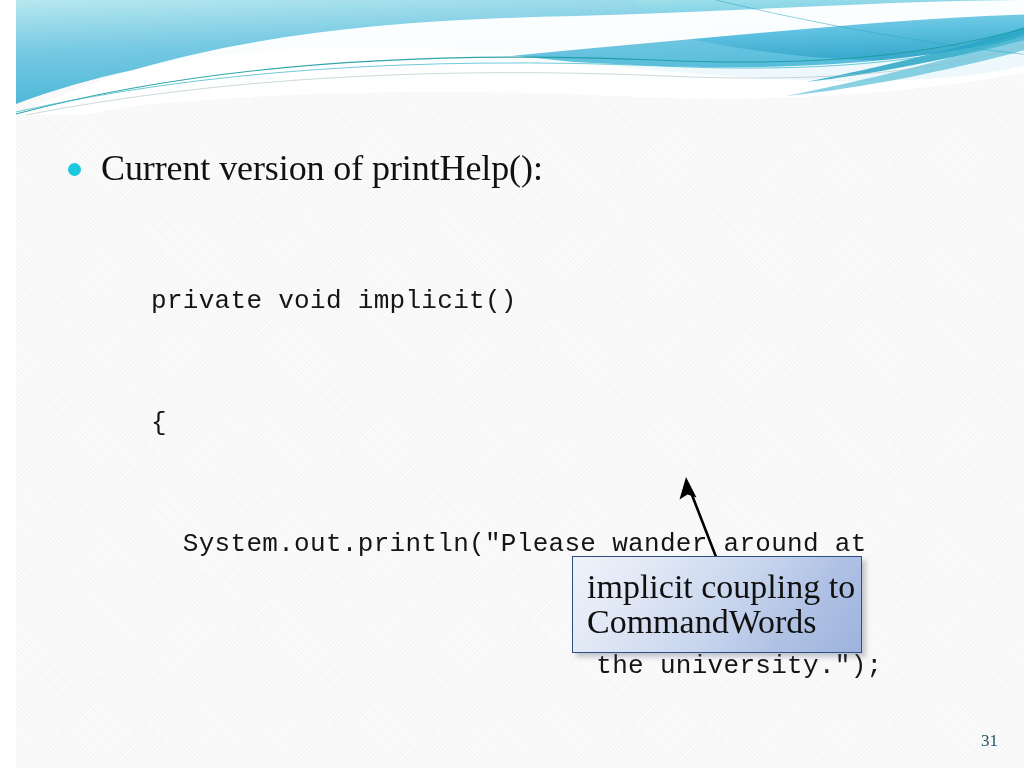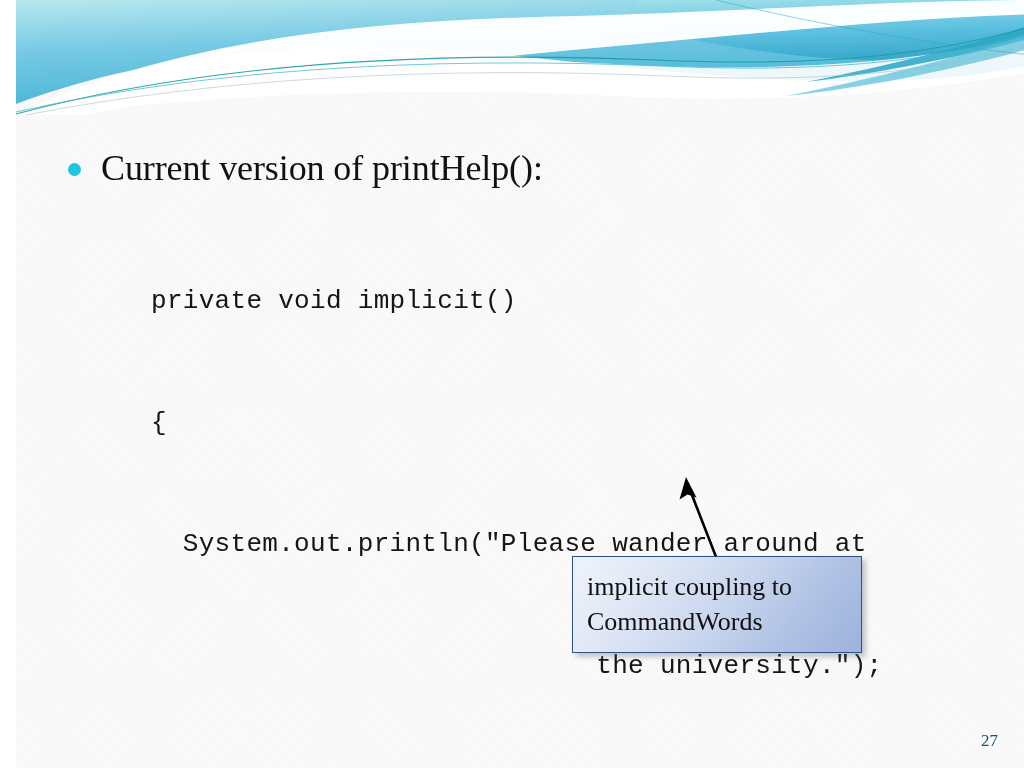--- a/index.html
+++ b/index.html
@@ -93,21 +93,21 @@
                  #eef2fa 0%,
                  #e2e9f6 22%,
                  #c9d6ee 52%,
                  #b0c2e4 75%,
                  #9db2dd 100%);
     box-shadow: 4px 4px 5px rgba(90,100,120,0.35);
     padding: 12px 0 0 14px;
   }
   #callout-text {
     font-family: "Liberation Serif", serif;
-    font-size: 26px;
+    font-size: 34px;
     line-height: 35px;
     color: #101010;
     white-space: pre-line;
   }
 
   
   #callout-arrow {
     position: absolute;
     left: 655px;
     top: 472px;
@@ -190,15 +190,15 @@
   <svg id="callout-arrow" viewBox="0 0 70 92" xmlns="http://www.w3.org/2000/svg">
     <line x1="47" y1="90" x2="17.5" y2="14" stroke="#000000" stroke-width="2.6" stroke-linecap="round"></line>
     <path d="M15,5 L25.5,25.5 L16.5,22.5 L8.5,27.5 Z" fill="#000000"></path>
   </svg>
 
   <div id="callout-box">
     <div id="callout-text">implicit coupling to
 CommandWords</div>
   </div>
 
-  <div id="page-number">27</div>
+  <div id="page-number">31</div>
 
 </div>
 
 </body></html>

